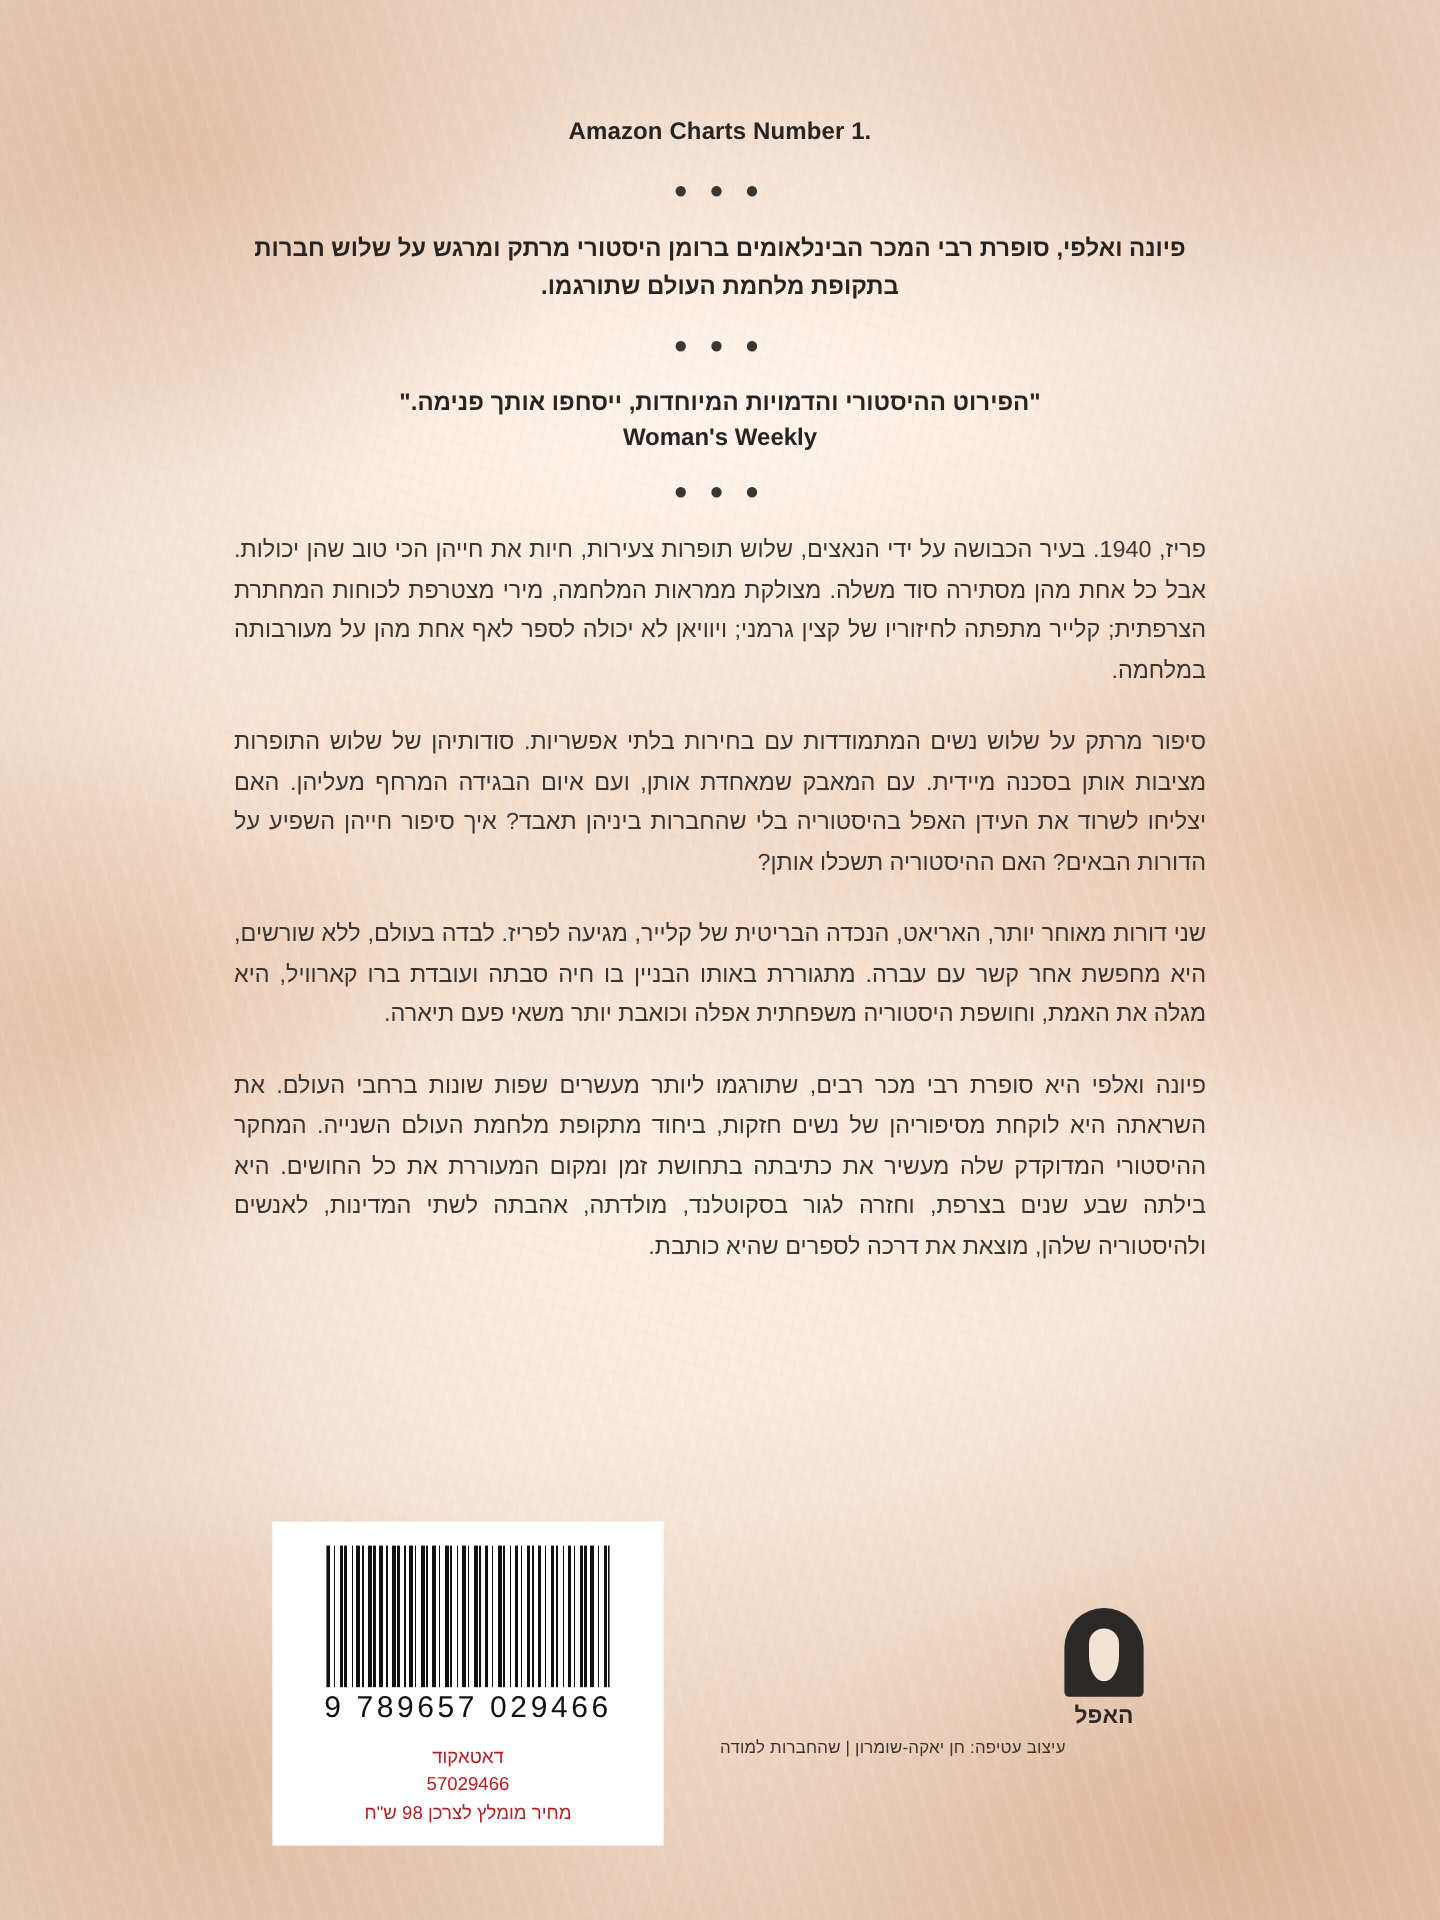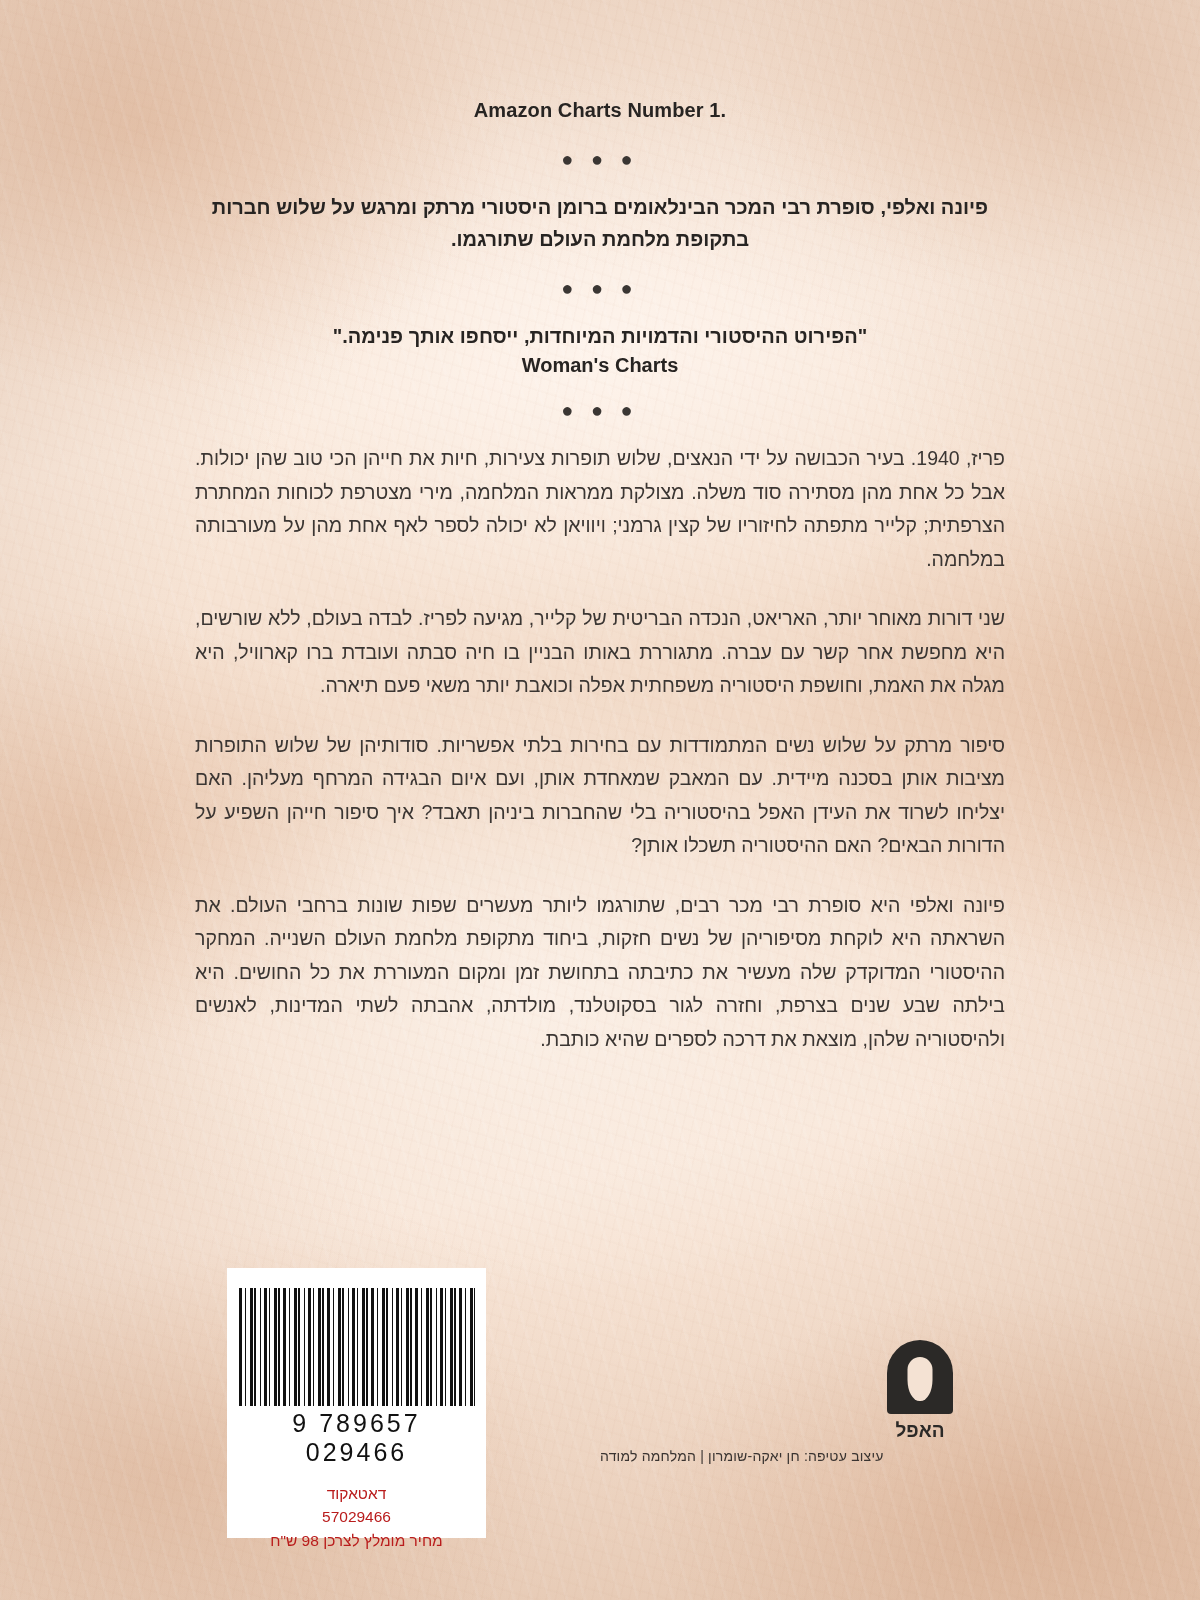--- a/index.html
+++ b/index.html
@@ -112,21 +112,21 @@
     font-weight: 500;
   }
   .body-copy p { margin: 0 0 26px 0; }
   .body-copy p:last-child { margin-bottom: 0; }
 
   
   .barcode-box {
     position: absolute;
     left: 227px;
     top: 1268px;
-    width: 259px;
+    width: 326px;
     height: 270px;
     background: #ffffff;
     box-sizing: border-box;
     padding: 16px 12px 8px 12px;
     text-align: center;
   }
   .bars {
     height: 118px;
     width: 236px;
     margin: 4px auto 0 auto;
@@ -219,41 +219,41 @@
       <span class="praise-line ltr">Amazon Charts Number 1.</span>
     </div>
 
     <div class="dots">● ● ●</div>
 
     <div class="blurb-bold">פיונה ואלפי, סופרת רבי המכר הבינלאומים ברומן היסטורי מרתק ומרגש על שלוש חברות בתקופת מלחמת העולם שתורגמו.</div>
 
     <div class="dots">● ● ●</div>
 
     <div class="quote">"הפירוט ההיסטורי והדמויות המיוחדות, ייסחפו אותך פנימה."</div>
-    <div class="quote-source">Woman's Charts</div>
+    <div class="quote-source">Woman's Weekly</div>
 
     <div class="dots">● ● ●</div>
 
     <div class="body-copy">
       <p>פריז, 1940. בעיר הכבושה על ידי הנאצים, שלוש תופרות צעירות, חיות את חייהן הכי טוב שהן יכולות. אבל כל אחת מהן מסתירה סוד משלה. מצולקת ממראות המלחמה, מירי מצטרפת לכוחות המחתרת הצרפתית; קלייר מתפתה לחיזוריו של קצין גרמני; ויוויאן לא יכולה לספר לאף אחת מהן על מעורבותה במלחמה.</p>
+      <p>סיפור מרתק על שלוש נשים המתמודדות עם בחירות בלתי אפשריות. סודותיהן של שלוש התופרות מציבות אותן בסכנה מיידית. עם המאבק שמאחדת אותן, ועם איום הבגידה המרחף מעליהן. האם יצליחו לשרוד את העידן האפל בהיסטוריה בלי שהחברות ביניהן תאבד? איך סיפור חייהן השפיע על הדורות הבאים? האם ההיסטוריה תשכלו אותן?</p>
       <p>שני דורות מאוחר יותר, האריאט, הנכדה הבריטית של קלייר, מגיעה לפריז. לבדה בעולם, ללא שורשים, היא מחפשת אחר קשר עם עברה. מתגוררת באותו הבניין בו חיה סבתה ועובדת ברו קארוויל, היא מגלה את האמת, וחושפת היסטוריה משפחתית אפלה וכואבת יותר משאי פעם תיארה.</p>
-      <p>סיפור מרתק על שלוש נשים המתמודדות עם בחירות בלתי אפשריות. סודותיהן של שלוש התופרות מציבות אותן בסכנה מיידית. עם המאבק שמאחדת אותן, ועם איום הבגידה המרחף מעליהן. האם יצליחו לשרוד את העידן האפל בהיסטוריה בלי שהחברות ביניהן תאבד? איך סיפור חייהן השפיע על הדורות הבאים? האם ההיסטוריה תשכלו אותן?</p>
       <p>פיונה ואלפי היא סופרת רבי מכר רבים, שתורגמו ליותר מעשרים שפות שונות ברחבי העולם. את השראתה היא לוקחת מסיפוריהן של נשים חזקות, ביחוד מתקופת מלחמת העולם השנייה. המחקר ההיסטורי המדוקדק שלה מעשיר את כתיבתה בתחושת זמן ומקום המעוררת את כל החושים. היא בילתה שבע שנים בצרפת, וחזרה לגור בסקוטלנד, מולדתה, אהבתה לשתי המדינות, לאנשים ולהיסטוריה שלהן, מוצאת את דרכה לספרים שהיא כותבת.</p>
     </div>
   </div>
 
   <div class="barcode-box">
     <div class="bars"></div>
     <div class="barcode-digits">9 789657 029466</div>
     <div class="barcode-meta">
       <div>דאטאקוד</div>
       <div>57029466</div>
       <div>מחיר מומלץ לצרכן 98 ש"ח</div>
     </div>
   </div>
 
   <div class="publisher">
     <div class="logo-mark"></div>
     <div class="logo-name">האפל</div>
   </div>
 
-  <div class="credits">עיצוב עטיפה: חן יאקה-שומרון | המלחמה למודה</div>
+  <div class="credits">עיצוב עטיפה: חן יאקה-שומרון | שהחברות למודה</div>
 </div>
 
 </body></html>

